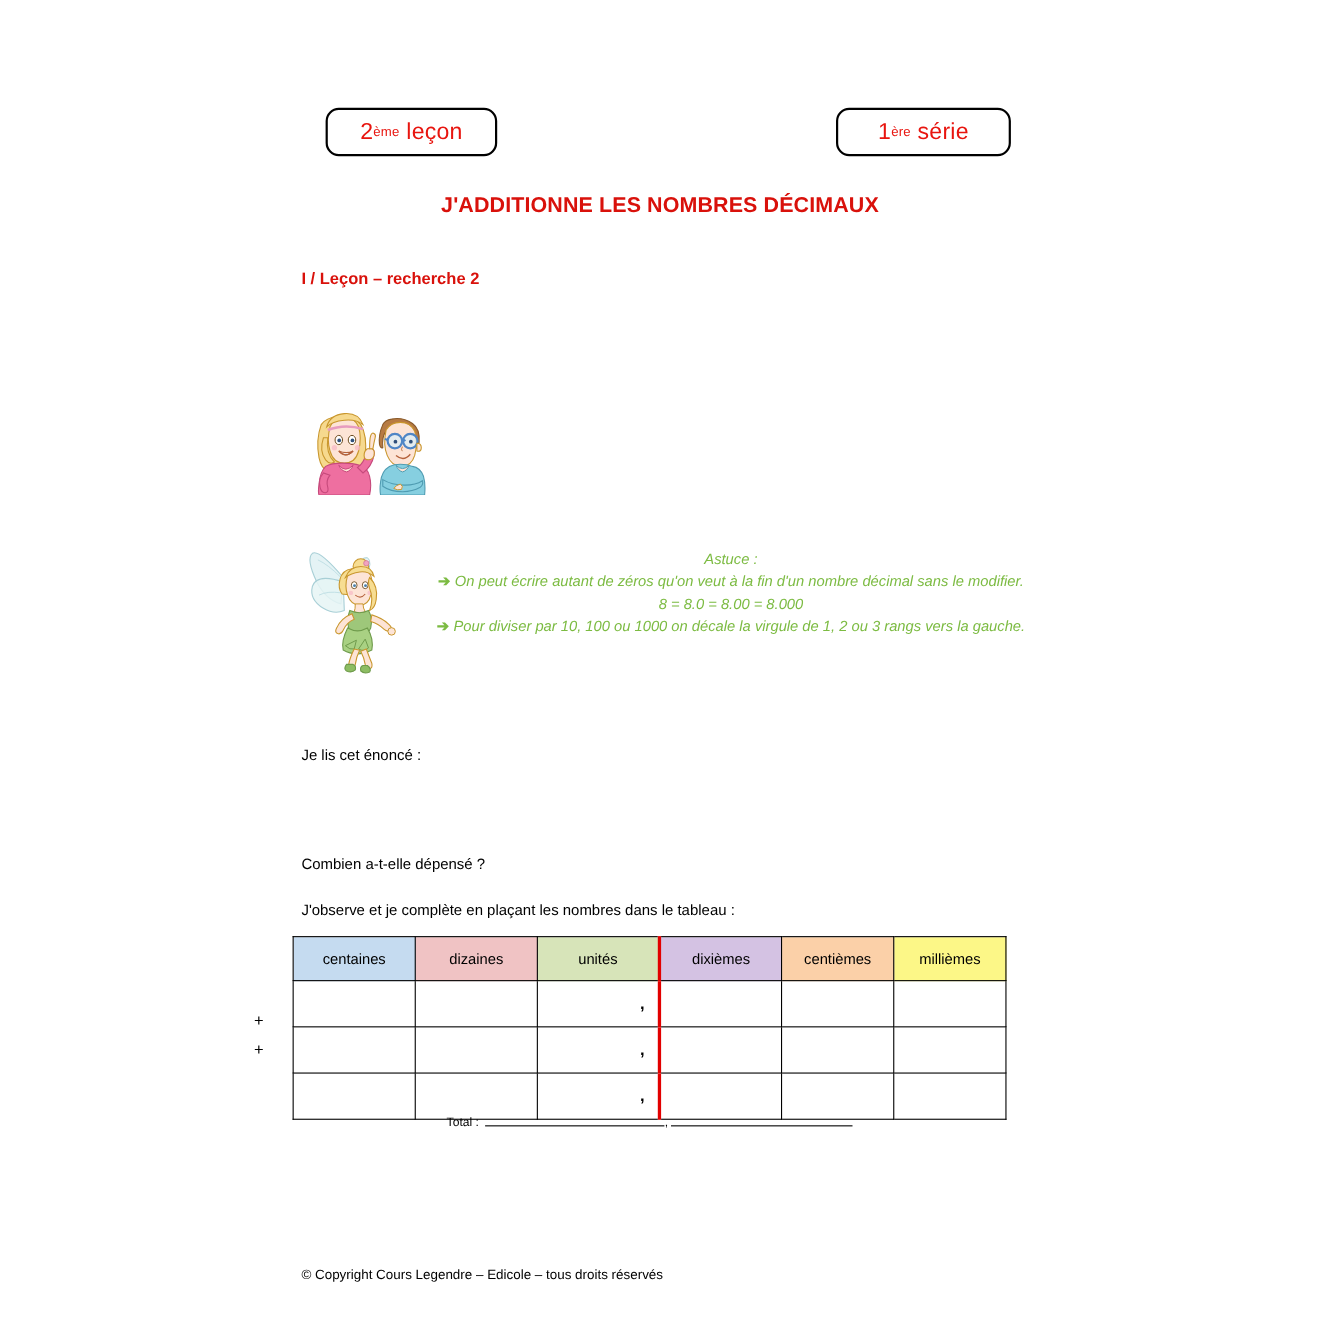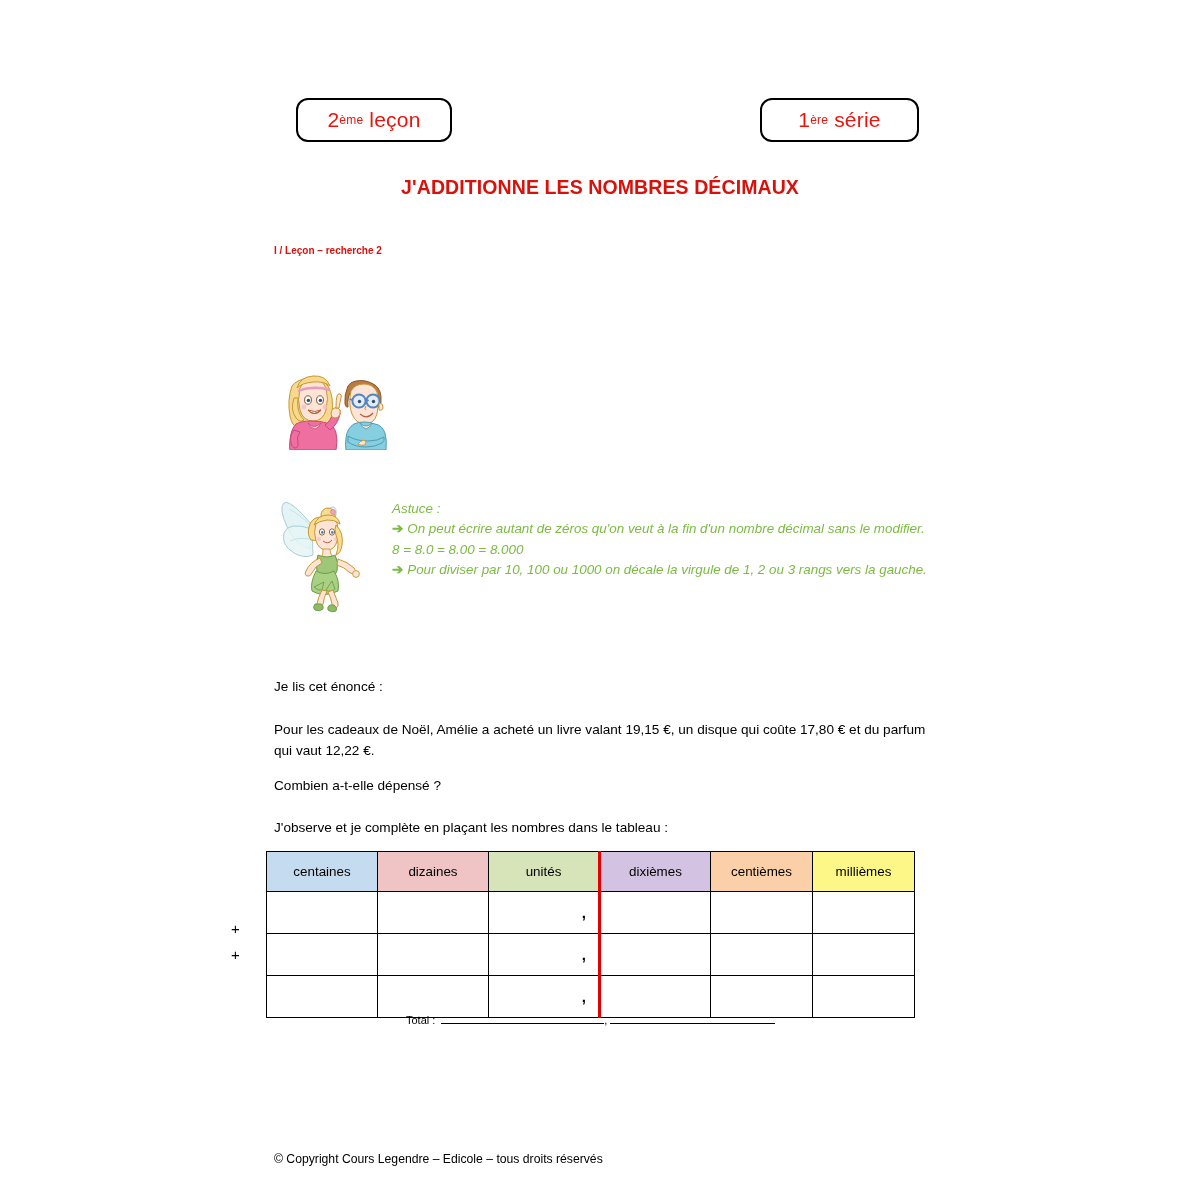--- a/index.html
+++ b/index.html
@@ -65,21 +65,21 @@
     font-weight: bold;
     letter-spacing: 0.1px;
   }
 
   
   .section-heading {
     position: absolute;
     left: 274px;
     top: 245px;
     color: #d9110b;
-    font-size: 10px;
+    font-size: 15px;
     font-weight: bold;
   }
 
   .intro-text {
     position: absolute;
     left: 274px;
     top: 286px;
     width: 660px;
     font-size: 13.6px;
     line-height: 1.5;
@@ -110,20 +110,21 @@
     color: #2f75c0;
     margin-left: 14px;
     padding-top: 4px;
     width: 510px;
   }
 
   #callout-astuce {
     left: 278px;
     top: 495px;
     width: 660px;
+    text-align: center;
   }
   #callout-astuce .lines {
     color: #7cbb42;
     margin-left: 22px;
     padding-top: 4px;
     width: 545px;
   }
   .arrow-glyph {
     font-style: normal;
     font-weight: bold;
@@ -356,21 +357,20 @@
         <span class="arrow-glyph">➔</span><span>On peut écrire autant de zéros qu'on veut à la fin d'un nombre décimal sans le modifier.</span>
       </div>
       <div>8 = 8.0 = 8.00 = 8.000</div>
       <div>
         <span class="arrow-glyph">➔</span><span>Pour diviser par 10, 100 ou 1000 on décale la virgule de 1, 2 ou 3 rangs vers la gauche.</span>
       </div>
     </div>
   </div>
 
   <div class="body-text" id="txt-jelis">Je lis cet énoncé :</div>
-  <div class="body-text" id="txt-problem">Pour les cadeaux de Noël, Amélie a acheté un livre valant 19,15 €, un disque qui coûte 17,80 € et du parfum qui vaut 12,22 €.</div>
   <div class="body-text" id="txt-question">Combien a-t-elle dépensé ?</div>
   <div class="body-text" id="txt-observe">J'observe et je complète en plaçant les nombres dans le tableau :</div>
 
   <table class="pv-table">
     <thead>
       <tr>
         <td class="col-centaines" style="background: rgb(197, 219, 240);">centaines</td>
         <td class="col-dizaines" style="background: rgb(240, 195, 196);">dizaines</td>
         <td class="col-unites sep-right" style="background: rgb(215, 228, 185);">unités</td>
         <td class="col-dixiemes" style="background: rgb(212, 194, 227);">dixièmes</td>

